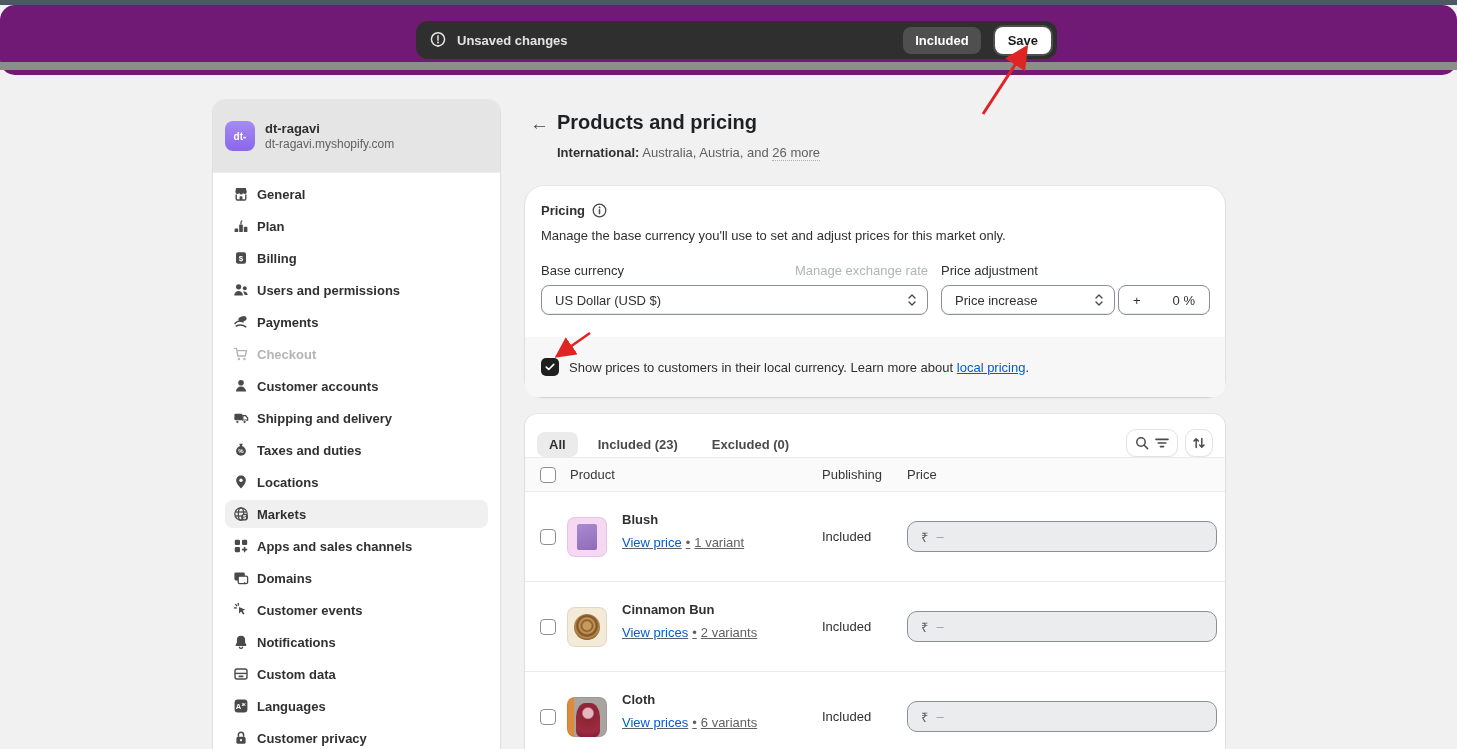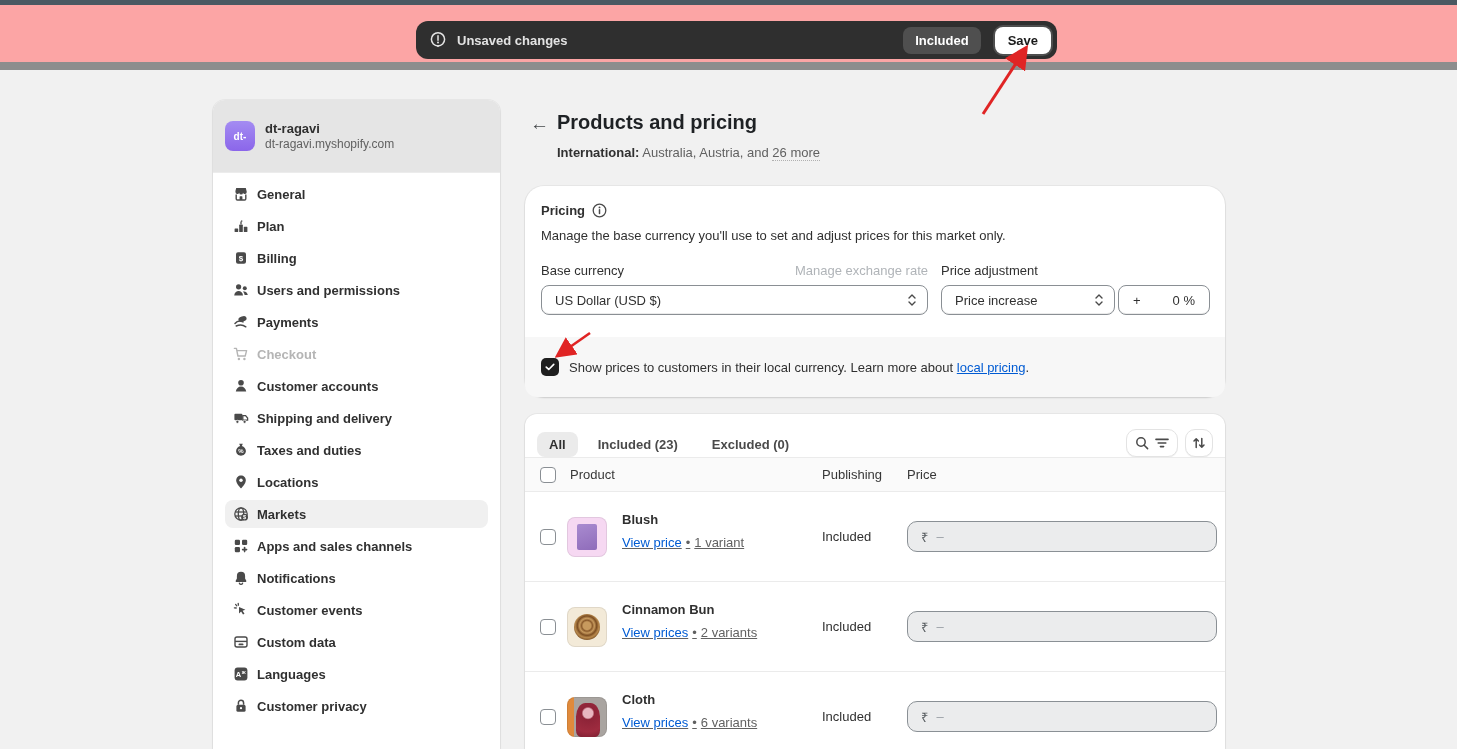--- a/index.html
+++ b/index.html
@@ -1,21 +1,21 @@
 <!DOCTYPE html>
 <html><head>
 <meta charset="utf-8">
 <style>
   * { margin:0; padding:0; box-sizing:border-box; }
   html,body { width:1457px; height:749px; overflow:hidden; }
   body { font-family:"Liberation Sans", sans-serif; background:#f1f1f1; color:#303030; position:relative; }
 
   
   .teal-strip { position:absolute; left:0; top:0; width:100%; height:5px; background:#4a5962; }
-  .top-bar { position:absolute; left:0; top:5px; width:100%; height:57px; background:#fca5a5; }
+  .top-bar { position:absolute; left:0; top:5px; width:100%; height:70px; background:#701a75;border-radius:15px; }
   .gray-strip { position:absolute; left:0; top:62px; width:100%; height:8px; background:#8d8d8d; }
   .context-bar { position:absolute; left:416px; top:16px; width:641px; height:38px; background:#2f2f2f;
                  border-radius:12px; display:flex; align-items:center; padding:0 6px 0 12px; }
   .alert-ic { width:20px; height:20px; display:inline-flex; flex:none; }
   .unsaved { color:#e3e3e3; font-size:13px; font-weight:600; margin-left:9px; }
   .ctx-spacer { flex:1; }
   .btn-discard { background:#4f4f4f; color:#fff; border:none; font-family:inherit; font-size:13px; font-weight:600;
                  padding:6px 12px; border-radius:8px; margin-right:8px; cursor:pointer; }
   .btn-save { background:#fff; color:#1a1a1a; border:none; font-family:Liberation Sans, sans-serif; font-size:13px; font-weight:600;
               padding:6px 13px; border-radius:8px; cursor:pointer; box-shadow:0 0 0 2px rgba(255,255,255,.15);margin-left:6px; }
@@ -295,38 +295,48 @@
               <line x1="11.6" y1="9.6" x2="11.6" y2="13.6"></line>
               <line x1="9.6" y1="11.6" x2="13.6" y2="11.6"></line>
             </g>
           </svg>
         </span>
       <span>Apps and sales channels</span>
     </div>
     <div class="nav-item">
       <span class="nav-ic">
           <svg viewBox="0 0 16 16">
-            <path d="M8 1.8a4.1 4.1 0 0 1 4.1 4.1v2.6l1.2 2.2c.3.6-.1 1.3-.8 1.3H3.5c-.7 0-1.1-.7-.8-1.3l1.2-2.2V5.9A4.1 4.1 0 0 1 8 1.8z" fill="currentColor"></path>
-            <path d="M6.4 13.2a1.7 1.7 0 0 0 3.2 0" fill="none" stroke="currentColor" stroke-width="1.3" stroke-linecap="round"></path>
-          </svg>
-        </span>
-      <span>Notifications</span>
+            <rect x="1.4" y="2.4" width="10.4" height="8" rx="1.4" fill="currentColor"></rect>
+            <rect x="5.2" y="6.2" width="9.4" height="7.4" rx="1.4" fill="#fff" stroke="currentColor" stroke-width="1.3"></rect>
+            <path d="M12.6 12.6l-1.8-.5.5 1.8 1.3-1.3z" fill="currentColor"></path>
+          </svg>
+        </span>
+      <span>Domains</span>
     </div>
     <div class="nav-item">
       <span class="nav-ic">
           <svg viewBox="0 0 16 16">
             <path d="M6 5l6.4 2.7-2.8 1 1.9 3-1.5.9-1.9-3L6 11.4z" fill="currentColor"></path>
             <g stroke="currentColor" stroke-width="1.3" stroke-linecap="round">
               <line x1="2.6" y1="2.4" x2="3.8" y2="3.8"></line>
               <line x1="1.4" y1="5.8" x2="3.2" y2="6"></line>
               <line x1="5.2" y1="1.4" x2="5.4" y2="3.2"></line>
             </g>
           </svg>
         </span>
       <span>Customer events</span>
+    </div>
+    <div class="nav-item">
+      <span class="nav-ic">
+          <svg viewBox="0 0 16 16">
+            <path d="M8 1.8a4.1 4.1 0 0 1 4.1 4.1v2.6l1.2 2.2c.3.6-.1 1.3-.8 1.3H3.5c-.7 0-1.1-.7-.8-1.3l1.2-2.2V5.9A4.1 4.1 0 0 1 8 1.8z" fill="currentColor"></path>
+            <path d="M6.4 13.2a1.7 1.7 0 0 0 3.2 0" fill="none" stroke="currentColor" stroke-width="1.3" stroke-linecap="round"></path>
+          </svg>
+        </span>
+      <span>Notifications</span>
     </div>
     <div class="nav-item">
       <span class="nav-ic">
           <svg viewBox="0 0 16 16">
             <rect x="2" y="3" width="12" height="10" rx="2" fill="none" stroke="currentColor" stroke-width="1.4"></rect>
             <line x1="2" y1="7.4" x2="14" y2="7.4" stroke="currentColor" stroke-width="1.4"></line>
             <line x1="6.4" y1="10.4" x2="9.6" y2="10.4" stroke="currentColor" stroke-width="1.8" stroke-linecap="round"></line>
           </svg>
         </span>
       <span>Custom data</span>

